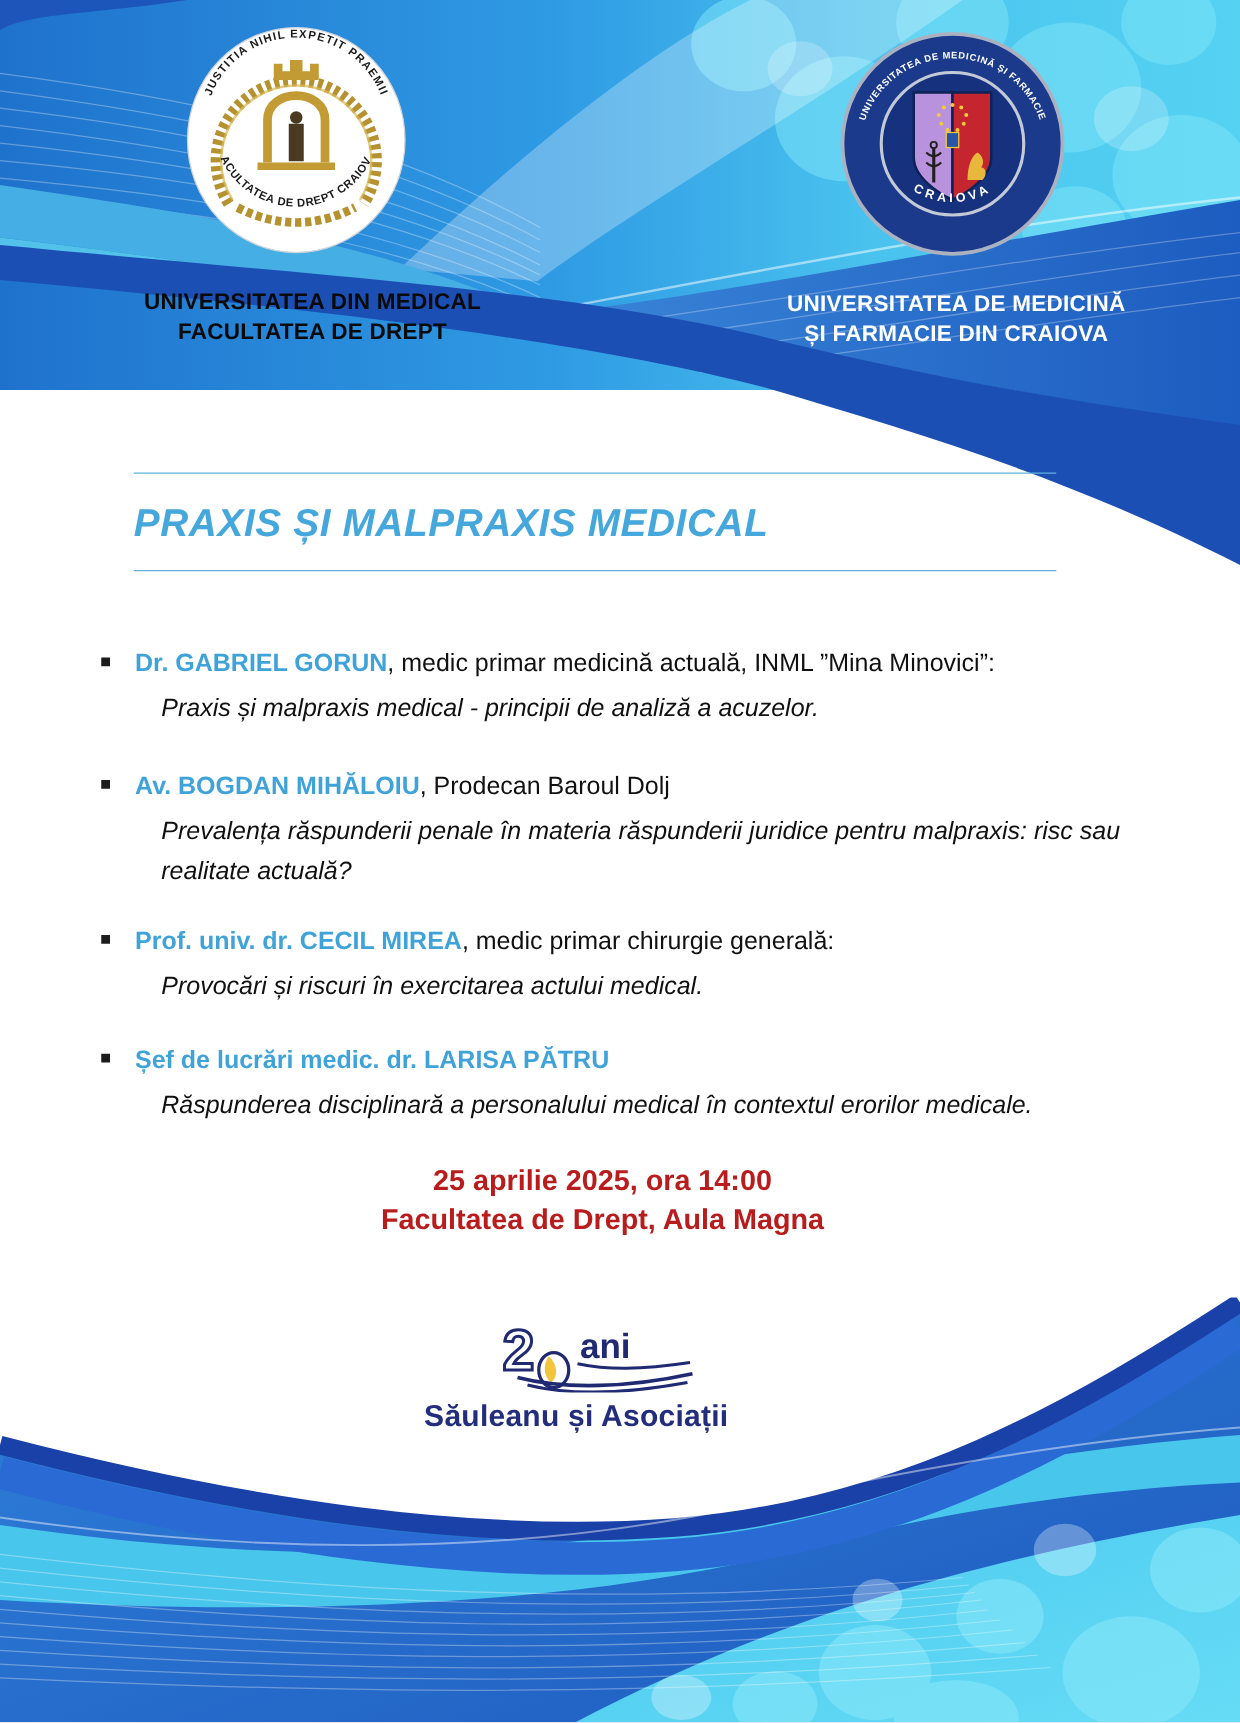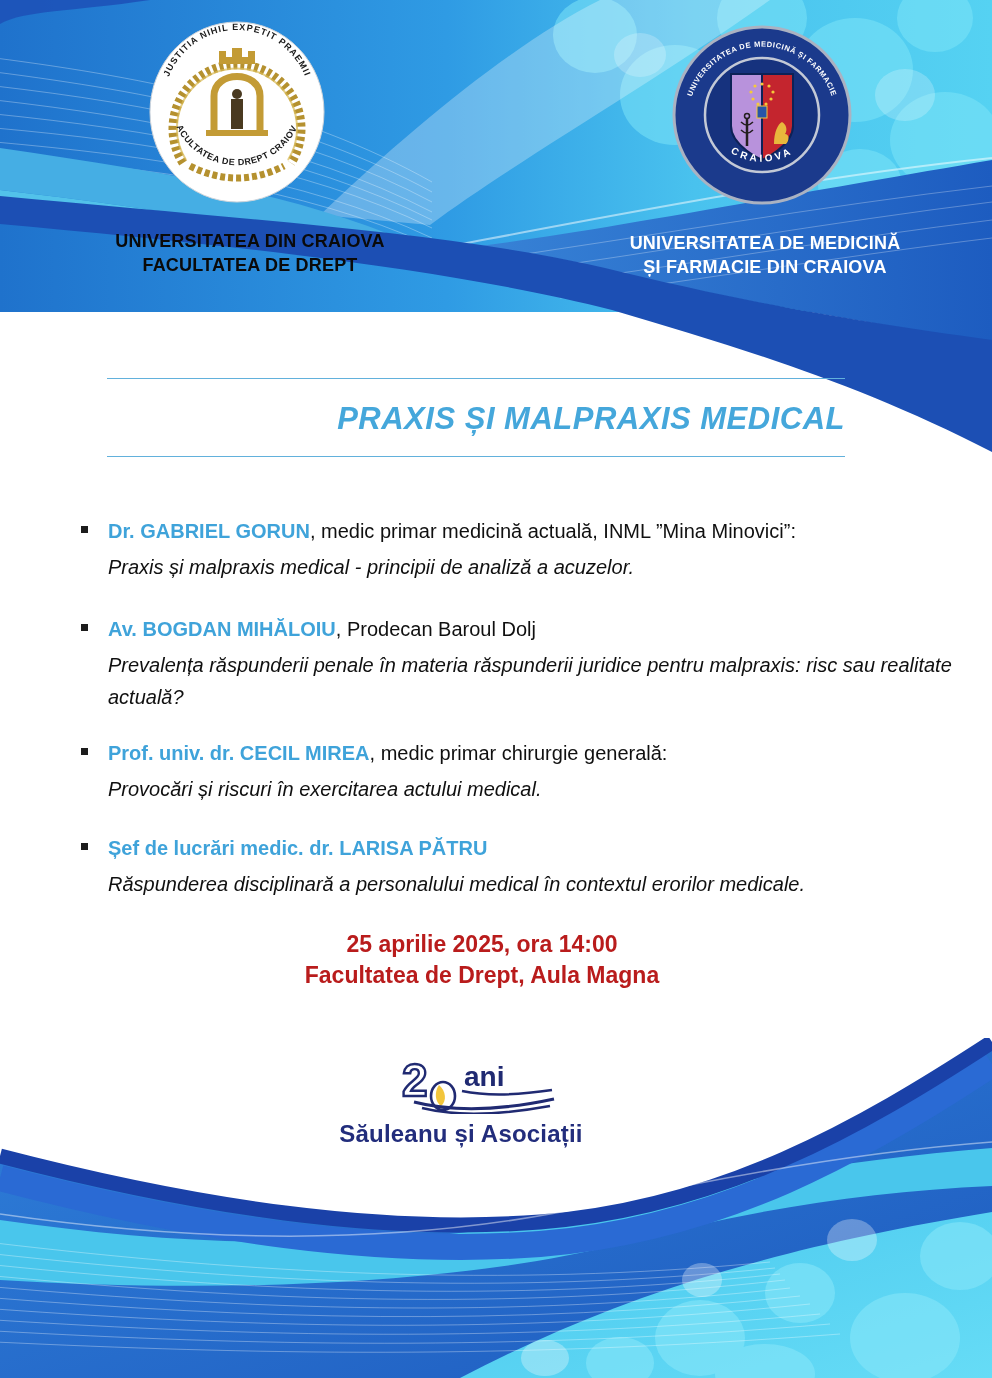--- a/index.html
+++ b/index.html
@@ -12,30 +12,30 @@
 
   
   .inst{position:absolute;text-align:center;font-weight:bold;font-size:18px;line-height:24px;letter-spacing:.2px;}
   .inst-left{left:58px;top:229px;width:384px;color:#0a0a0a;}
   .inst-right{left:573px;top:231px;width:384px;color:#ffffff;}
 
   
   .rule{position:absolute;left:107px;width:738px;height:1px;background:#62b1dc;}
   .rule-top{top:378px;}
   .rule-bottom{top:456px;}
-  .title{position:absolute;left:107px;top:401px;width:738px;text-align:right;
+  .title{position:absolute;left:107px;top:401px;width:738px;text-align:left;
     font-size:31px;font-weight:bold;font-style:italic;color:#45a7db;letter-spacing:.5px;}
 
   
   .speaker{position:absolute;left:108px;width:862px;font-size:20px;}
   .speaker .line1{line-height:26px;}
   .bullet{position:absolute;left:-27px;top:8px;width:7px;height:7px;background:#1c1c1c;}
   .speaker-name{color:#3fa3da;font-weight:bold;text-align:center;}
   .speaker-aff{color:#101010;}
-  .speaker-topic{font-style:italic;color:#101010;margin-top:7px;line-height:32px;}
+  .speaker-topic{font-style:italic;color:#101010;margin-top:7px;line-height:32px;margin-left:21px;}
   .sp1{top:518px;} .sp2{top:616px;} .sp3{top:740px;} .sp4{top:835px;}
 
   
   .event{position:absolute;left:0;top:929px;width:964px;text-align:center;
     font-size:23px;font-weight:bold;line-height:31px;color:#b91c1c;}
 
   
   .sponsor-name{position:absolute;left:0;top:1120px;width:922px;text-align:center;
     font-size:24px;font-weight:700;color:#222d7c;letter-spacing:.2px;}
   .sponsor-tagline{position:absolute;left:0;top:1151px;width:934px;text-align:right;
@@ -167,21 +167,21 @@
       <text font-size="7.5" font-weight="bold" fill="#ffffff" letter-spacing="0.6">
         <textPath href="#sealTopArcR" startOffset="50%" text-anchor="middle">UNIVERSITATEA DE MEDICINĂ ȘI FARMACIE</textPath>
       </text>
       <text font-size="10" font-weight="bold" fill="#ffffff" letter-spacing="3">
         <textPath href="#sealBotArcR" startOffset="50%" text-anchor="middle">CRAIOVA</textPath>
       </text>
     </g>
   </svg>
 
   <div class="inst inst-left">
-    <div>UNIVERSITATEA DIN CRAIOVA</div>
+    <div>UNIVERSITATEA DIN MEDICAL</div>
     <div>FACULTATEA DE DREPT</div>
   </div>
   <div class="inst inst-right">
     <div>UNIVERSITATEA DE MEDICINĂ</div>
     <div>ȘI FARMACIE DIN CRAIOVA</div>
   </div>
 
   <div class="rule rule-top"></div>
   <div class="title">PRAXIS ȘI MALPRAXIS MEDICAL</div>
   <div class="rule rule-bottom"></div>

